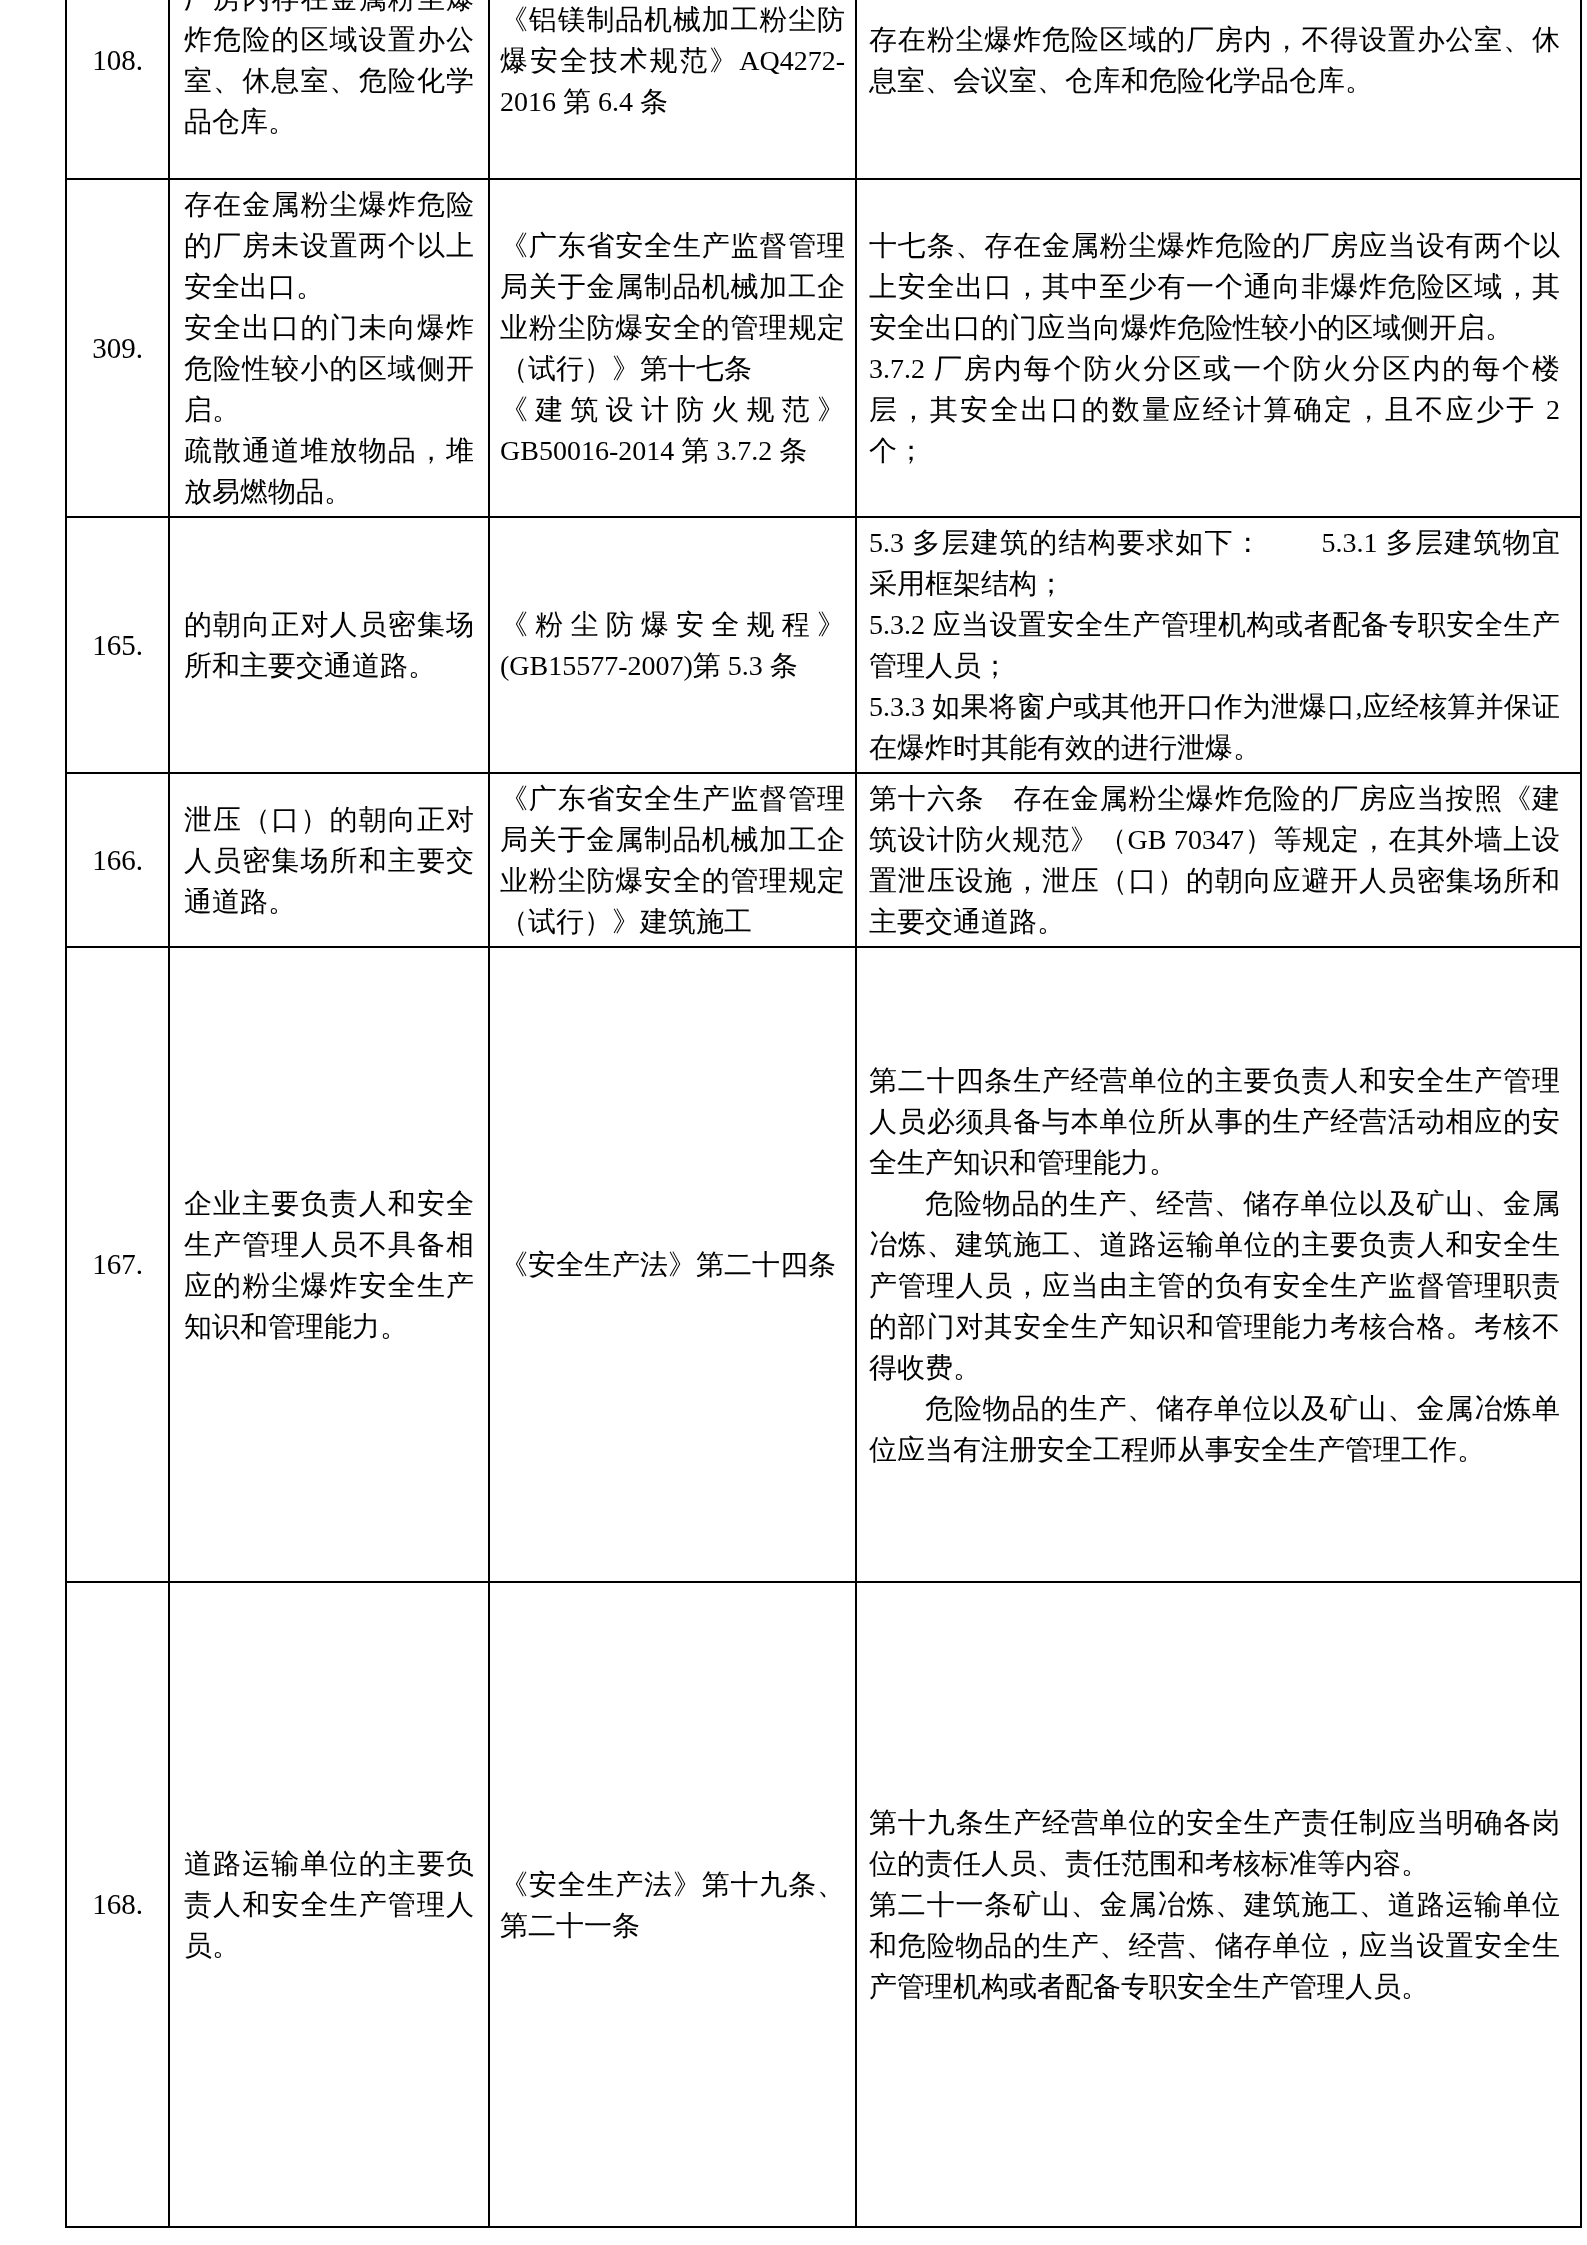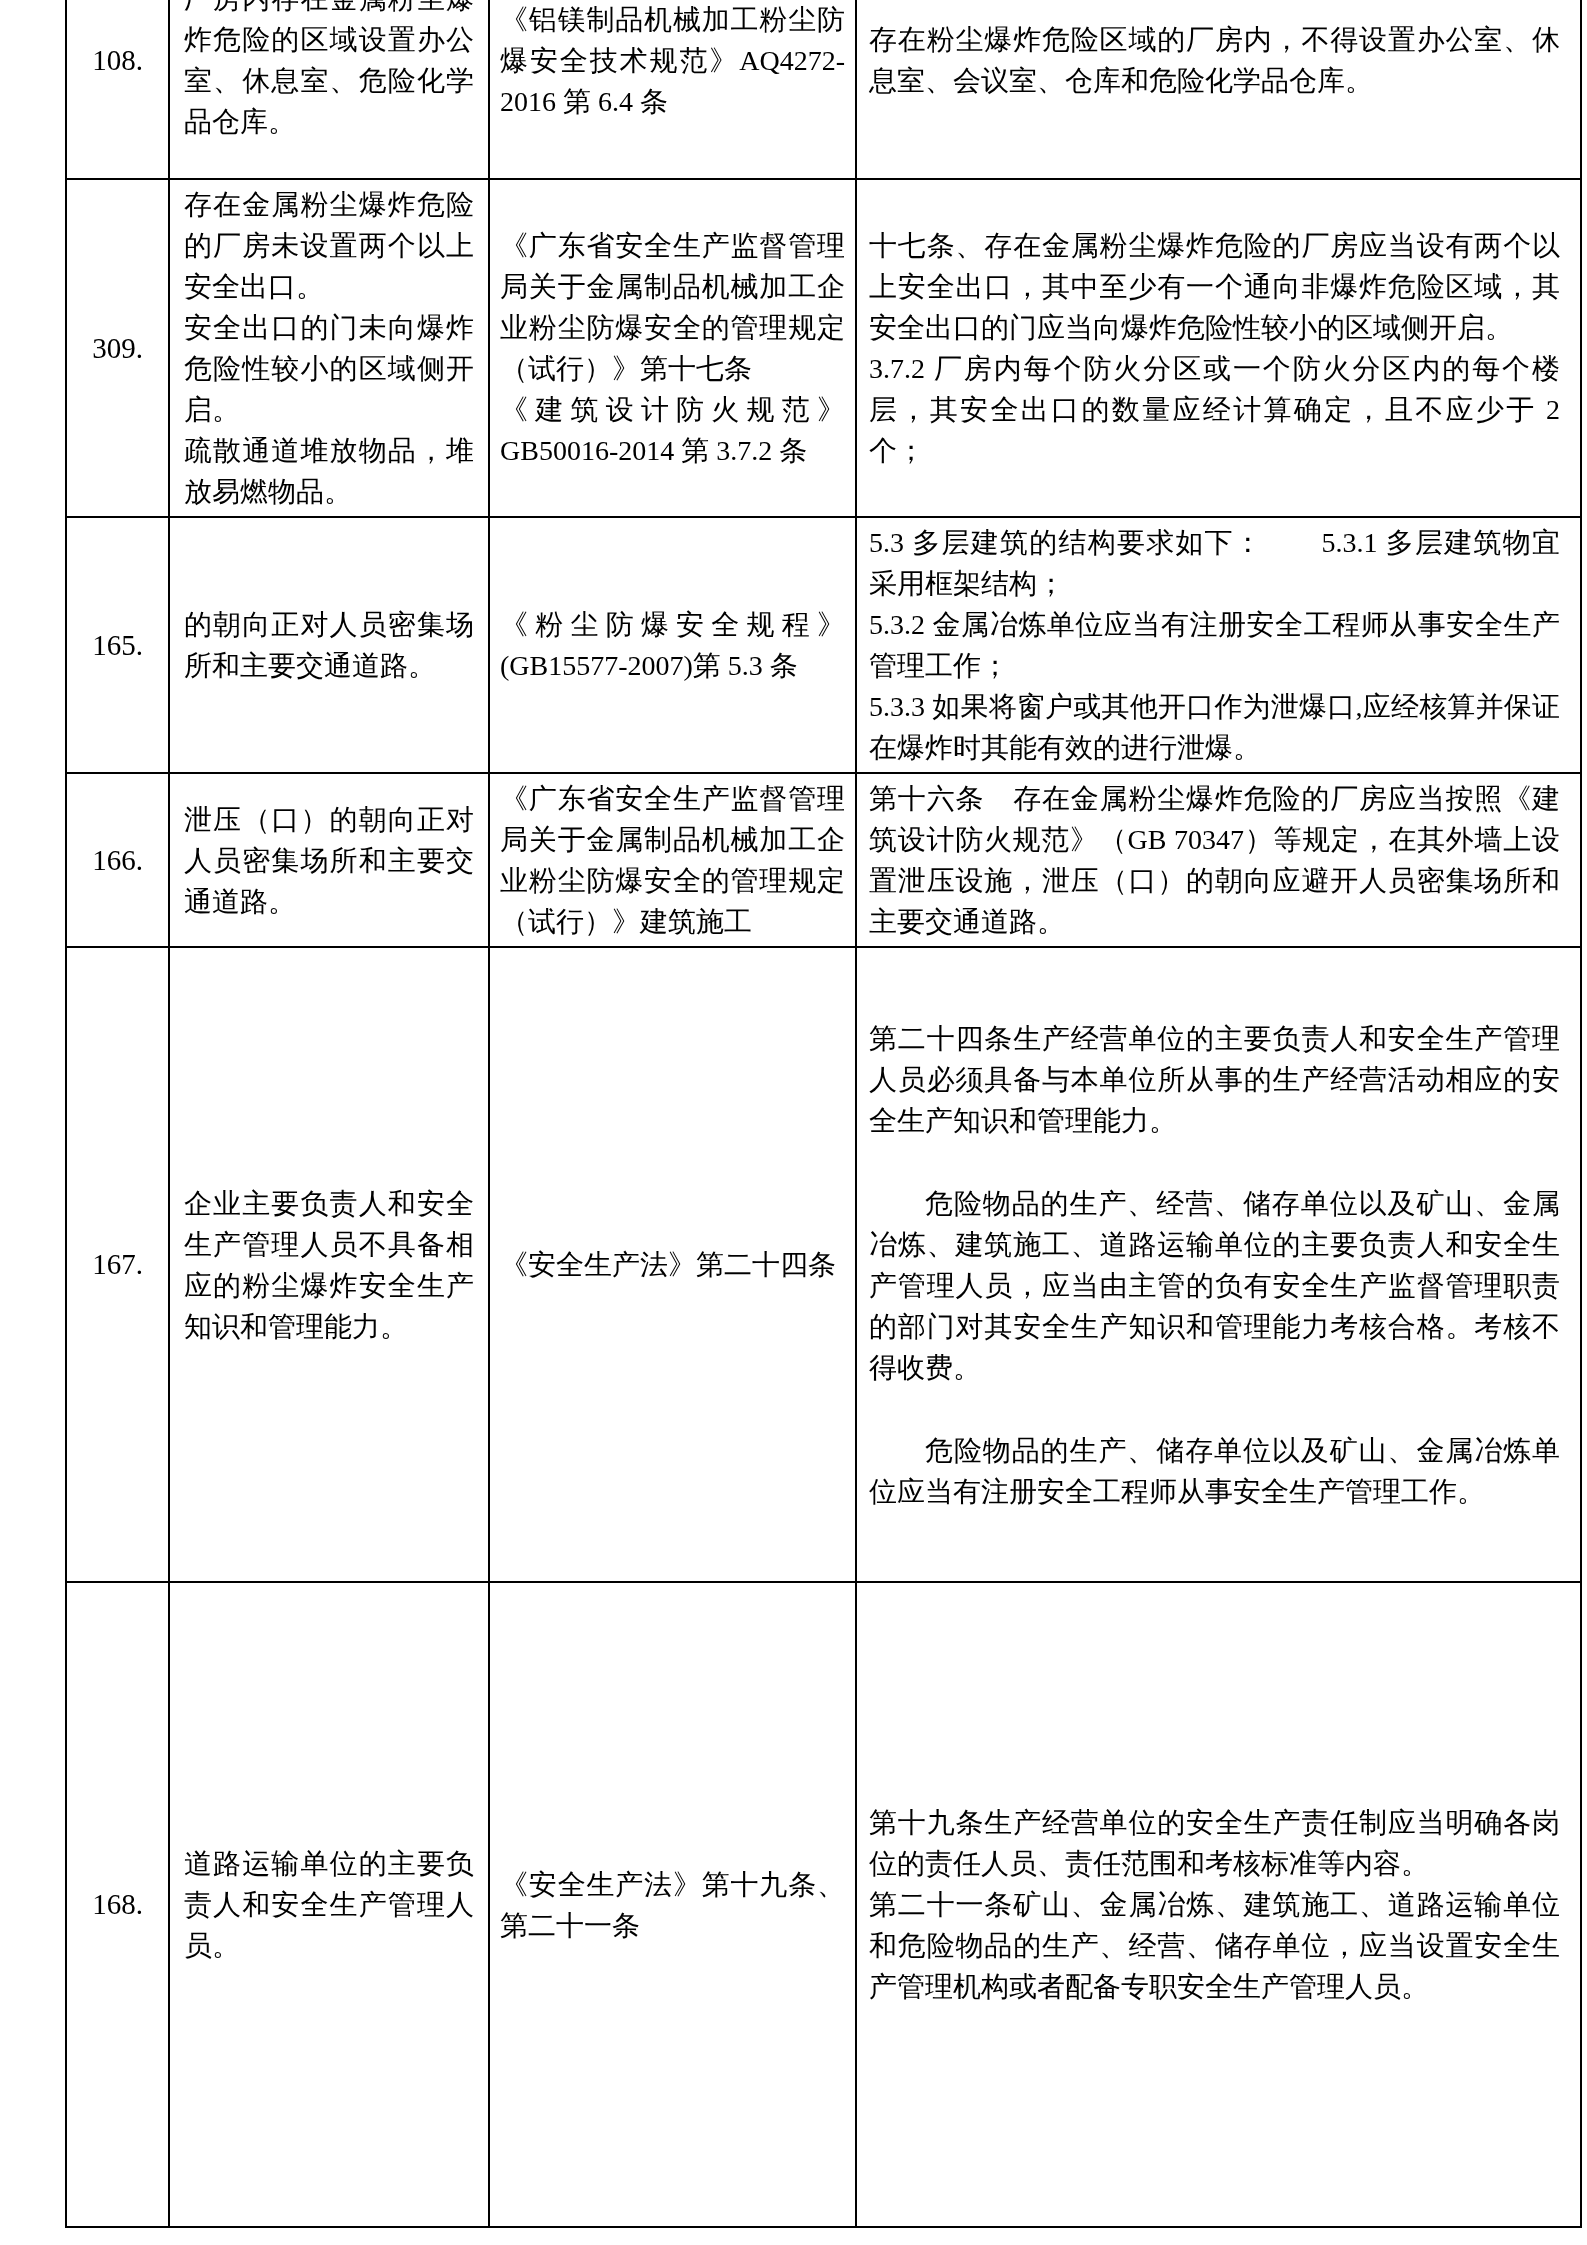--- a/index.html
+++ b/index.html
@@ -15,21 +15,21 @@
   td{
     border:2px solid #000000;vertical-align:middle;
     font-size:28px;line-height:41px;padding:4px 12px;
     overflow:hidden;
   }
   td.num{text-align:center;font-size:29px;padding:0 2px;}
   td.problem{text-align:justify;padding:4px 14px;}
   td.basis{text-align:justify;padding:4px 10px;}
   td.reg{text-align:justify;padding:4px 20px 4px 12px;}
   p{margin:0;padding:0;}
-  p.ind{text-indent:2em;margin-top:42px;}
+  p.ind{text-indent:2em;}
   tr.h163{height:238px;}
   tr.h164{height:325px;}
   tr.h165{height:252px;}
   tr.h166{height:173px;}
   tr.h167{height:635px;}
   tr.h168{height:645px;}
 </style>
 </head>
 <body>
 
@@ -82,21 +82,21 @@
         <p>165.</p>
       </td>
       <td class="problem">
         <p>的朝向正对人员密集场所和主要交通道路。</p>
       </td>
       <td class="basis">
         <p>《粉尘防爆安全规程》(GB15577-2007)第 5.3 条</p>
       </td>
       <td class="reg">
         <p>5.3 多层建筑的结构要求如下：　　5.3.1 多层建筑物宜采用框架结构；</p>
-        <p>5.3.2 金属冶炼单位应当有注册安全工程师从事安全生产管理工作；</p>
+        <p>5.3.2 应当设置安全生产管理机构或者配备专职安全生产管理人员；</p>
         <p>5.3.3 如果将窗户或其他开口作为泄爆口,应经核算并保证在爆炸时其能有效的进行泄爆。</p>
       </td>
     </tr>
 
     <tr class="h166">
       <td class="num">
         <p>166.</p>
       </td>
       <td class="problem">
         <p>泄压（口）的朝向正对人员密集场所和主要交通道路。</p>

